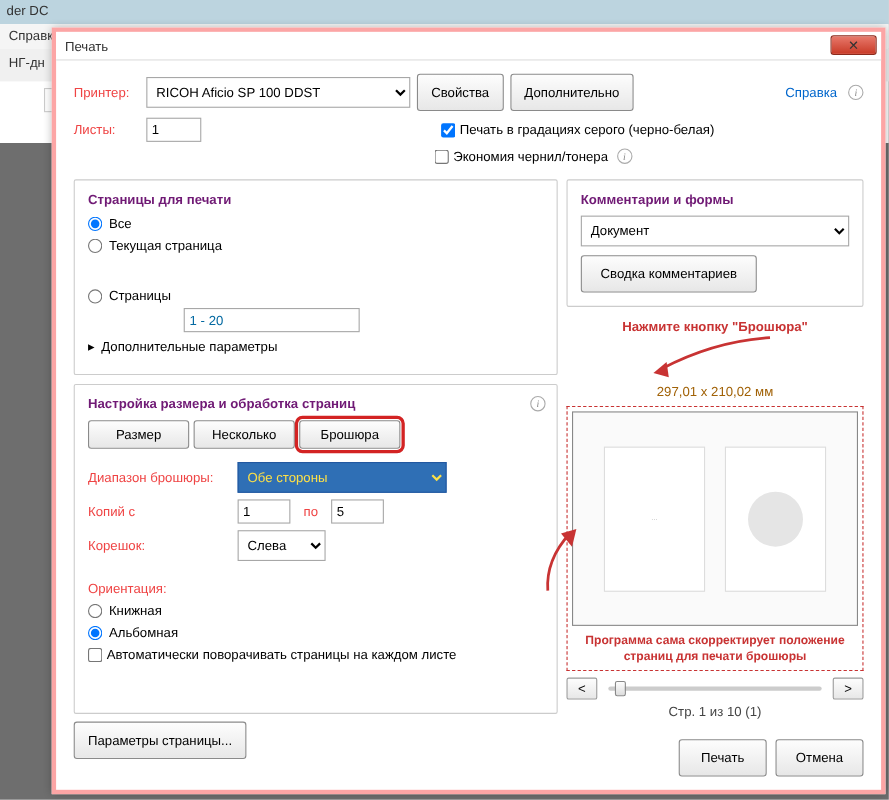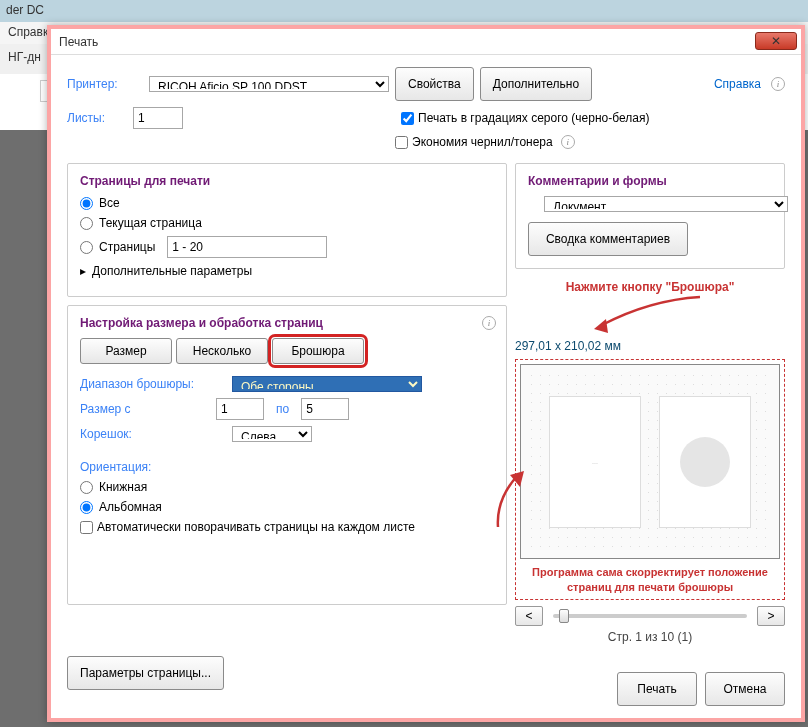--- a/index.html
+++ b/index.html
@@ -11,55 +11,55 @@
 .bg-page-input { position: absolute; top: 80px; left: 40px; width: 40px; height: 22px; border: 1px solid #ccc; background: #fff; text-align: center; padding: 3px; }
 
 .dialog { position: absolute; top: 25px; left: 47px; width: 758px; height: 697px; background: #fff; border: 4px solid #fca5a5; box-shadow: 0 0 8px rgba(0,0,0,0.3); }
 .dlg-title { height: 26px; background: #fff; border-bottom: 1px solid #ddd; display: flex; align-items: center; padding: 0 8px; position: relative; }
 .dlg-title span { font-weight: normal; color: #333; }
 .close-btn { position: absolute; right: 4px; top: 3px; width: 42px; height: 18px; background: linear-gradient(#e8796b,#c83a27); border: 1px solid #8b2a1c; border-radius: 3px; display: flex; align-items: center; justify-content: center; color: #fff; font-weight: bold; font-size: 11px; cursor: pointer; }
 
 .dlg-body { padding: 12px 16px; position: relative; height: calc(100% - 26px); }
 
 .row { display: flex; align-items: center; margin-bottom: 6px; gap: 6px; }
-label.lbl { color: #3b82f6; }
+label.lbl { color: #ef4444; }
 select, input[type=text] { border: 1px solid #a7a7a7; background: #fff; padding: 2px 4px; height: 22px; }
-select { height: 16px; margin-left: 16px; }
+select { height: 28px; }
 .btn { background: linear-gradient(#fdfdfd,#e7e7e7); border: 1px solid #8a8a8a; border-radius: 3px; padding: 3px 12px; height: 34px; cursor: pointer; }
 .link { color: #0066cc; text-decoration: none; cursor: pointer; text-align: center; }
 .info-icon { display: inline-flex; width: 14px; height: 14px; border: 1px solid #aaa; border-radius: 50%; align-items: center; justify-content: center; font-size: 9px; color: #888; font-style: italic; font-family: serif; margin-left: 4px; }
 
 .cb { display: flex; align-items: center; gap: 4px; }
 input[type=checkbox], input[type=radio] { margin: 0; }
 
 .group { border: 1px solid #ccc; border-radius: 2px; padding: 10px 12px 12px; margin-top: 8px; position: relative; }
 .group-title { font-weight: bold; color: #701a75; margin-bottom: 8px; }
 
 .left-col { width: 440px; float: left; }
 .right-col { width: 270px; float: right; }
 
 .tab-btns { display: flex; gap: 4px; margin: 8px 0 12px; }
 .tab-btn { flex: 0 0 auto; width: 92px; height: 26px; background: linear-gradient(#fdfdfd,#e7e7e7); border: 1px solid #8a8a8a; border-radius: 3px; display: flex; align-items: center; justify-content: center; cursor: pointer; }
 .tab-btn.highlight { outline: 3px solid #d32323; outline-offset: 1px; }
 
-.highlight-select { background: #2f6fb5; color: #fef9c3; border: 1px solid #2258a0; }
+.highlight-select { background: #2f6fb5; color: #fde047; border: 1px solid #2258a0; }
 
 .preview-box { border: 1px dashed #c83333; padding: 4px; margin-top: 6px; }
 .preview-inner { border: 1px solid #888; height: 195px; background: #fafafa; position: relative; display: flex; align-items: center; justify-content: center; gap: 20px; }
 .preview-inner .mini-page { background: #fff; outline: 1px solid #ddd; font-size: 8px; color: #aaa; }
 .dotgrid { position: absolute; inset: 6px; background-image: radial-gradient(#ddd 0.6px, transparent 0.6px); background-size: 9px 9px; }
 
 .callout { color: #c83333; font-weight: bold; text-align: center; line-height: 1.35; }
 .arrow-svg { display: block; }
 
 .footer-btns { position: absolute; bottom: 12px; right: 16px; display: flex; gap: 8px; }
 .footer-left { position: absolute; bottom: 28px; left: 16px; border-radius: 11px; }
 
 .nums-row input { width: 48px; text-align: left; }
-.range-disabled { background: #f2f2f2; color: #000000; }
+.range-disabled { background: #f2f2f2; color: #0369a1; margin-top: 44px; }
 
 .pager { display: flex; align-items: center; justify-content: center; gap: 6px; margin-top: 6px; }
 .pager .navbtn { width: 28px; height: 20px; border: 1px solid #999; background: linear-gradient(#fdfdfd,#e7e7e7); border-radius: 2px; display: flex; align-items: center; justify-content: center; cursor: pointer; }
 .slider-track { flex: 1; height: 4px; background: #ccc; position: relative; border-radius: 2px; margin: 0 4px; }
 .slider-thumb { position: absolute; left: 6px; top: -5px; width: 10px; height: 14px; background: linear-gradient(#fdfdfd,#ddd); border: 1px solid #888; border-radius: 2px; }
 
 .clearfix::after { content: ""; display: block; clear: both; }
 </style>
 </head>
 <body>
@@ -140,21 +140,21 @@
           <div class="tab-btn highlight">Брошюра</div>
         </div>
 
         <div class="row">
           <label class="lbl" style="width:130px">Диапазон брошюры:</label>
           <select class="highlight-select" style="width:190px">
             <option>Обе стороны</option>
           </select>
         </div>
         <div class="row nums-row">
-          <label class="lbl" style="width:130px">Размер с</label>
+          <label class="lbl" style="width:130px">Копий с</label>
           <input type="text" value="1" style="">
           <label class="lbl" style="margin:0 6px">по</label>
           <input type="text" value="5" style="">
         </div>
         <div class="row">
           <label class="lbl" style="width:130px">Корешок:</label>
           <select style="width:80px">
             <option>Слева</option>
           </select>
         </div>
@@ -187,21 +187,21 @@
         <div style="height:8px"></div>
         <button class="btn" style="width:160px">Сводка комментариев</button>
       </div>
 
       <div class="callout" style="margin-top:10px">Нажмите кнопку "Брошюра"</div>
       <svg class="arrow-svg" width="120" height="40" viewBox="0 0 120 40" style="margin:0 auto">
         <path d="M110 2 Q 60 5 12 30" stroke="#c83333" stroke-width="2.5" fill="none"></path>
         <path d="M4 34 L16 24 L18 38 Z" fill="#c83333"></path>
       </svg>
 
-      <div style="text-align:left;color:#0c4a6e;margin-top:4px">297,01 x 210,02 мм</div>
+      <div style="text-align:center;color:#a16207;margin-top:4px">297,01 x 210,02 мм</div>
       <div class="preview-box">
         <div class="preview-inner">
           <div class="dotgrid"></div>
           <div class="mini-page" style="width:90px;height:130px;position:relative;z-index:1;display:flex;align-items:center;justify-content:center;font-size:7px;color:#bbb;text-align:center;padding:4px">...</div>
           <div class="mini-page" style="width:90px;height:130px;position:relative;z-index:1;display:flex;align-items:center;justify-content:center">
               <div style="width:50px;height:50px;border-radius:50%;background:#e5e5e5"></div>
             </div>
         </div>
         <svg width="40" height="60" style="position:absolute;margin-top:-90px;margin-left:-30px">
           <path d="M8 58 Q 6 30 28 6" stroke="#c83333" stroke-width="2.5" fill="none"></path>

